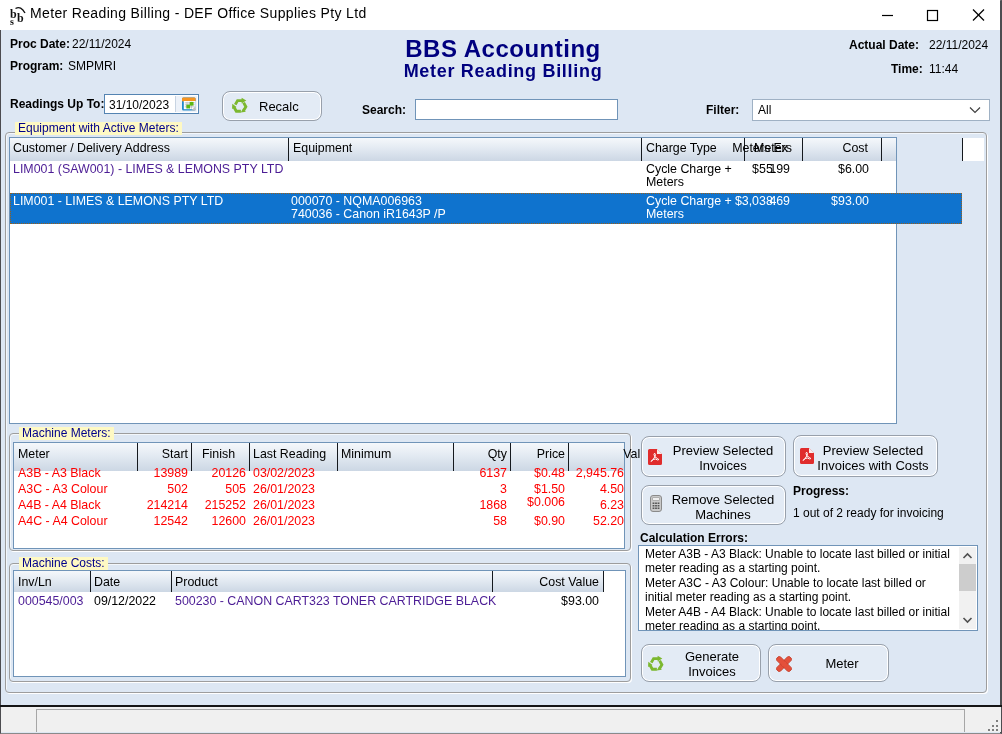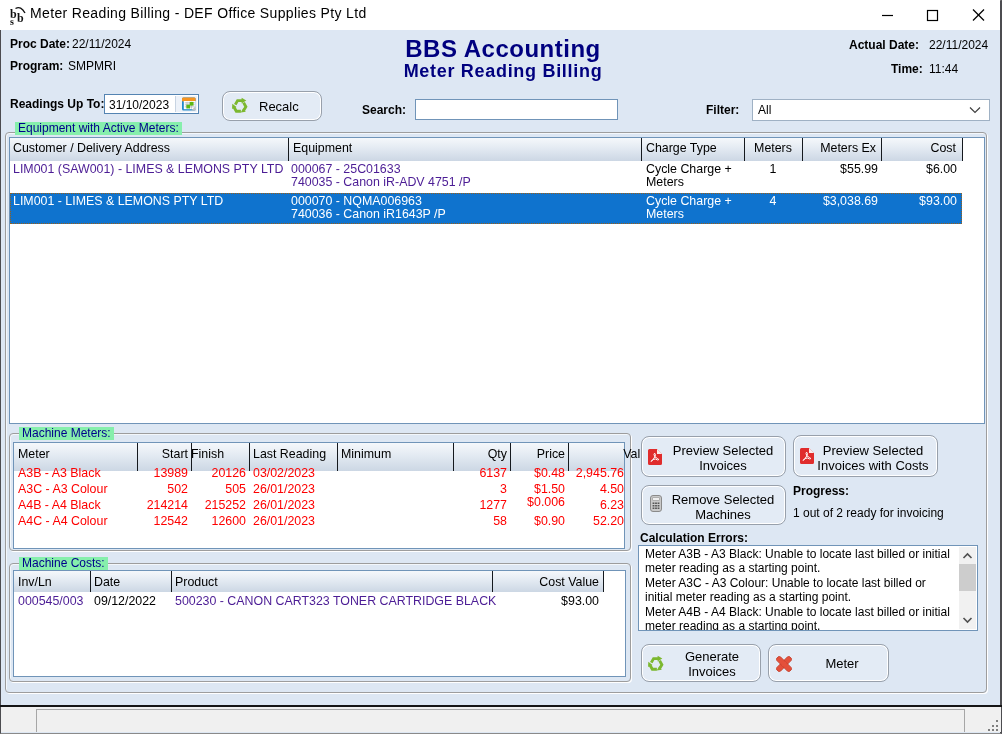--- a/index.html
+++ b/index.html
@@ -10,21 +10,21 @@
 .navy { color:#4c1d95; }
 .red { color:#fe0000; }
 
 
 #win { position:absolute; left:0; top:0; width:1002px; height:734px; background:#dde7f3; border-top:1px solid #7f7f7f; border-left:1px solid #4c4c50; border-right:2px solid #4c4c50; border-bottom:1px solid #8a8a8a; }
 #titlebar { position:absolute; left:0; top:0; width:1000px; height:30px; background:#ffffff; }
 #title-text { position:absolute; left:30px; top:5px; font-size:14px; letter-spacing:0.35px; color:#000; }
 
 
 .gbox { position:absolute; border:1px solid #9d9d9d; border-radius:4px; box-shadow:1px 1px 0 #ffffff, inset 1px 1px 0 rgba(255,255,255,.65); }
-.glabel { position:absolute; top:-7px; background:#86efac; padding:0 3px; color:#00008b; font-size:12px; line-height:13px; white-space:nowrap; }
+.glabel { position:absolute; top:-7px; background:#fef9c3; padding:0 3px; color:#00008b; font-size:12px; line-height:13px; white-space:nowrap; }
 
 
 .tbl { position:absolute; background:#ffffff; border:1px solid #7094b8; }
 .thead { position:absolute; left:0; top:0; right:0; background:linear-gradient(#f5f8fb,#e3eaf2 45%,#ccd7e4); }
 .thr { position:absolute; top:0; bottom:0; width:1px; background:#15191e; }
 .th { position:absolute; font-size:12.4px; color:#000; white-space:nowrap; }
 .cell { position:absolute; font-size:12.4px; line-height:13px; white-space:nowrap; }
 
 
 .btxt { font-size:13px; line-height:15px; }
@@ -92,39 +92,38 @@
 <div class="abs bold" style="left:706px;top:103px">Filter:</div>
 <div class="abs" style="left:752px;top:99px;width:238px;height:22px;background:#fff;border:1px solid #9fb1c4"></div>
 <div class="abs" style="left:758px;top:103px">All</div>
 <svg class="abs" style="left:969px;top:106px" width="12" height="8" viewBox="0 0 12 8">
   <path d="M1 1.5 L6 6.5 L11 1.5" fill="none" stroke="#404040" stroke-width="1.2"></path>
 </svg>
 
 <div class="gbox" style="left:5px;top:132px;width:982px;height:561px"></div>
 <div class="glabel" style="left:15px;top:122px;position:absolute">Equipment with Active Meters:</div>
 
-<div class="tbl" style="left:9px;top:137px;width:976px;height:287px">
+<div class="tbl" style="left:9px;top:137px;width:888px;height:287px">
   <div class="thead" style="height:23px">
     <div class="thr" style="left:278px"></div>
     <div class="thr" style="left:631px"></div>
     <div class="thr" style="left:734px"></div>
     <div class="thr" style="left:792px"></div>
     <div class="thr" style="left:871px"></div>
     <div class="thr" style="left:952px"></div>
     <div style="position:absolute;left:953px;top:0;width:21px;height:23px;background:#fff"></div>
     <div class="th" style="left:3px;top:3px">Customer / Delivery Address</div>
     <div class="th" style="left:283px;top:3px">Equipment</div>
     <div class="th" style="left:636px;top:3px">Charge Type</div>
     <div class="th" style="left:734px;top:3px;width:58px;text-align:center">Meters</div>
     <div class="th" style="right:108px;top:3px">Meters Ex</div>
     <div class="th" style="right:28px;top:3px">Cost</div>
   </div>
 
   <div class="cell navy" style="left:3px;top:25px">LIM001 (SAW001) - LIMES &amp; LEMONS PTY LTD</div>
-  <div class="cell navy" style="left:281px;top:25px">000067 - 25C01633<br>740035 - Canon iR-ADV 4751 /P</div>
   <div class="cell" style="left:636px;top:25px">Cycle Charge +<br>Meters</div>
   <div class="cell" style="left:734px;top:25px;width:58px;text-align:center">1</div>
   <div class="cell" style="right:106px;top:25px">$55.99</div>
   <div class="cell" style="right:27px;top:25px">$6.00</div>
 
   <div class="abs" style="left:0;top:55px;width:952px;height:31px;background:#0f73ce;outline:1px dotted #9a5f16;outline-offset:-1px"></div>
   <div class="cell" style="left:3px;top:57px;color:#fff">LIM001 - LIMES &amp; LEMONS PTY LTD</div>
   <div class="cell" style="left:281px;top:57px;color:#fff">000070 - NQMA006963<br>740036 - Canon iR1643P /P</div>
   <div class="cell" style="left:636px;top:57px;color:#fff">Cycle Charge +<br>Meters</div>
   <div class="cell" style="left:734px;top:57px;width:58px;text-align:center;color:#fff">4</div>
@@ -138,21 +137,21 @@
   <div class="thead" style="height:28px">
     <div class="thr" style="left:123px"></div>
     <div class="thr" style="left:177px"></div>
     <div class="thr" style="left:235px"></div>
     <div class="thr" style="left:323px"></div>
     <div class="thr" style="left:439px"></div>
     <div class="thr" style="left:496px"></div>
     <div class="thr" style="left:554px"></div>
     <div class="th" style="left:4px;top:4px">Meter</div>
     <div class="th" style="left:123px;top:4px;width:51px;text-align:right">Start</div>
-    <div class="th" style="left:177px;top:4px;width:55px;text-align:left">Finish</div>
+    <div class="th" style="left:177px;top:4px;width:55px;text-align:center">Finish</div>
     <div class="th" style="left:239px;top:4px">Last Reading</div>
     <div class="th" style="left:327px;top:4px">Minimum</div>
     <div class="th" style="left:439px;top:4px;width:54px;text-align:right">Qty</div>
     <div class="th" style="left:496px;top:4px;width:55px;text-align:right">Price</div>
     <div class="th" style="left:584px;top:4px;width:56px;text-align:right">Value</div>
   </div>
   <div class="cell red" style="left:4px;top:24px">A3B - A3 Black</div>
   <div class="cell red" style="left:123px;top:24px;width:51px;text-align:right">13989</div>
   <div class="cell red" style="left:177px;top:24px;width:55px;text-align:right">20126</div>
   <div class="cell red" style="left:239px;top:24px">03/02/2023</div>
@@ -163,21 +162,21 @@
   <div class="cell red" style="left:123px;top:40px;width:51px;text-align:right">502</div>
   <div class="cell red" style="left:177px;top:40px;width:55px;text-align:right">505</div>
   <div class="cell red" style="left:239px;top:40px">26/01/2023</div>
   <div class="cell red" style="left:439px;top:40px;width:54px;text-align:right">3</div>
   <div class="cell red" style="left:496px;top:40px;width:55px;text-align:right">$1.50</div>
   <div class="cell red" style="left:554px;top:40px;width:56px;text-align:right">4.50</div>
   <div class="cell red" style="left:4px;top:56px">A4B - A4 Black</div>
   <div class="cell red" style="left:123px;top:56px;width:51px;text-align:right">214214</div>
   <div class="cell red" style="left:177px;top:56px;width:55px;text-align:right">215252</div>
   <div class="cell red" style="left:239px;top:56px">26/01/2023</div>
-  <div class="cell red" style="left:439px;top:56px;width:54px;text-align:right">1277</div>
+  <div class="cell red" style="left:439px;top:56px;width:54px;text-align:right">1868</div>
   <div class="cell red" style="left:496px;top:53px;width:55px;text-align:right">$0.006</div>
   <div class="cell red" style="left:554px;top:56px;width:56px;text-align:right">6.23</div>
   <div class="cell red" style="left:4px;top:72px">A4C - A4 Colour</div>
   <div class="cell red" style="left:123px;top:72px;width:51px;text-align:right">12542</div>
   <div class="cell red" style="left:177px;top:72px;width:55px;text-align:right">12600</div>
   <div class="cell red" style="left:239px;top:72px">26/01/2023</div>
   <div class="cell red" style="left:439px;top:72px;width:54px;text-align:right">58</div>
   <div class="cell red" style="left:496px;top:72px;width:55px;text-align:right">$0.90</div>
   <div class="cell red" style="left:554px;top:72px;width:56px;text-align:right">52.20</div>
 </div>

